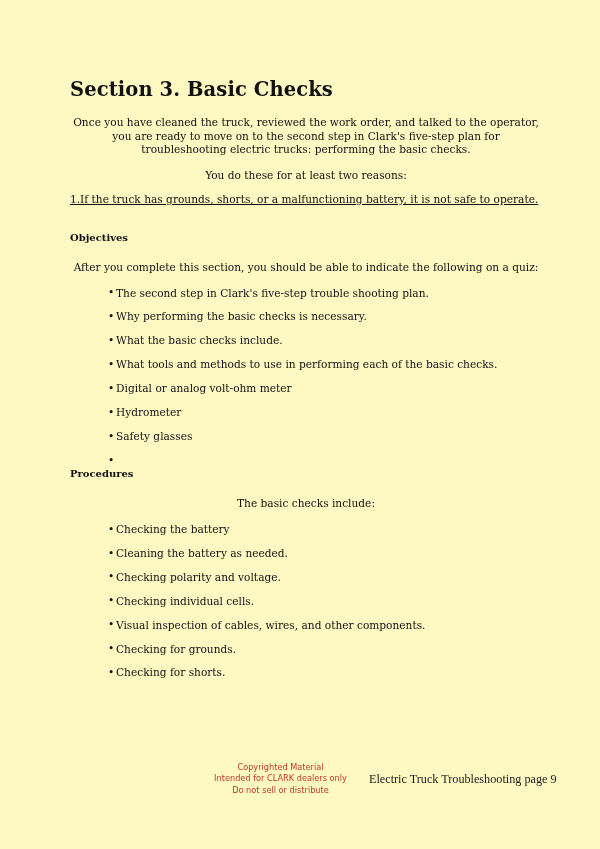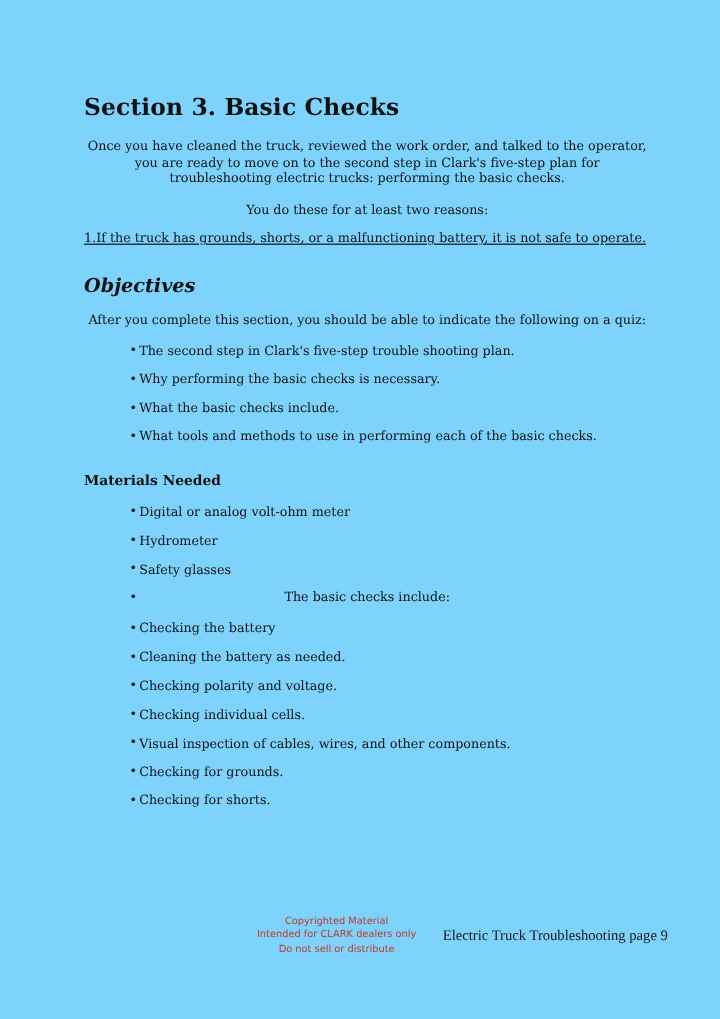--- a/index.html
+++ b/index.html
@@ -4,21 +4,21 @@
 <style>
   html, body {
     margin: 0;
     padding: 0;
     background: #ffffff;
   }
   .page {
     position: relative;
     width: 600px;
     height: 849px;
-    background: #7dd3fc;
+    background: #fef9c3;
     overflow: hidden;
     font-family: "DejaVu Serif", "Liberation Serif", serif;
     color: #111111;
     -webkit-font-smoothing: antialiased;
   }
   .content {
     position: absolute;
     left: 70px;
     top: 78px;
     width: 472px;
@@ -29,24 +29,23 @@
     font-family: "DejaVu Serif", "Liberation Serif", serif;
     font-weight: bold;
     font-size: 19.5px;
     line-height: 24px;
     letter-spacing: 0.1px;
     margin: 0 0 14px 0;
   }
   .h2 {
     font-family: "DejaVu Serif", "Liberation Serif", serif;
     font-weight: bold;
-    font-size: 16px;
+    font-size: 10px;
     line-height: 18px;
     margin: 22px 0 14px 0;
-    font-style: italic;
   }
   .h3 {
     font-family: "DejaVu Serif", "Liberation Serif", serif;
     font-weight: bold;
     font-size: 11.5px;
     line-height: 15px;
     margin: 21px 0 13px 0;
   }
 
   
@@ -158,40 +157,40 @@
       <li class="bullet">
         <span class="dot">•</span>
         <span>What the basic checks include.</span>
       </li>
       <li class="bullet">
         <span class="dot">•</span>
         <span>What tools and methods to use in performing each of the basic checks.</span>
       </li>
     </ul>
 
-    <h3 class="h3">Materials Needed</h3>
 
     <ul class="bullets">
       <li class="bullet">
         <span class="dot">•</span>
         <span>Digital or analog volt-ohm meter</span>
       </li>
       <li class="bullet">
         <span class="dot">•</span>
         <span>Hydrometer</span>
       </li>
       <li class="bullet">
         <span class="dot">•</span>
         <span>Safety glasses</span>
       </li>
       <li class="bullet multiline">
         <span class="dot">•</span>
       </li>
     </ul>
 
+    <h2 class="h2">Procedures</h2>
 
     <p class="para">The basic checks include:</p>
 
     <ul class="bullets">
       <li class="bullet">
         <span class="dot">•</span>
         <span>Checking the battery</span>
       </li>
       <li class="bullet">
         <span class="dot">•</span>

